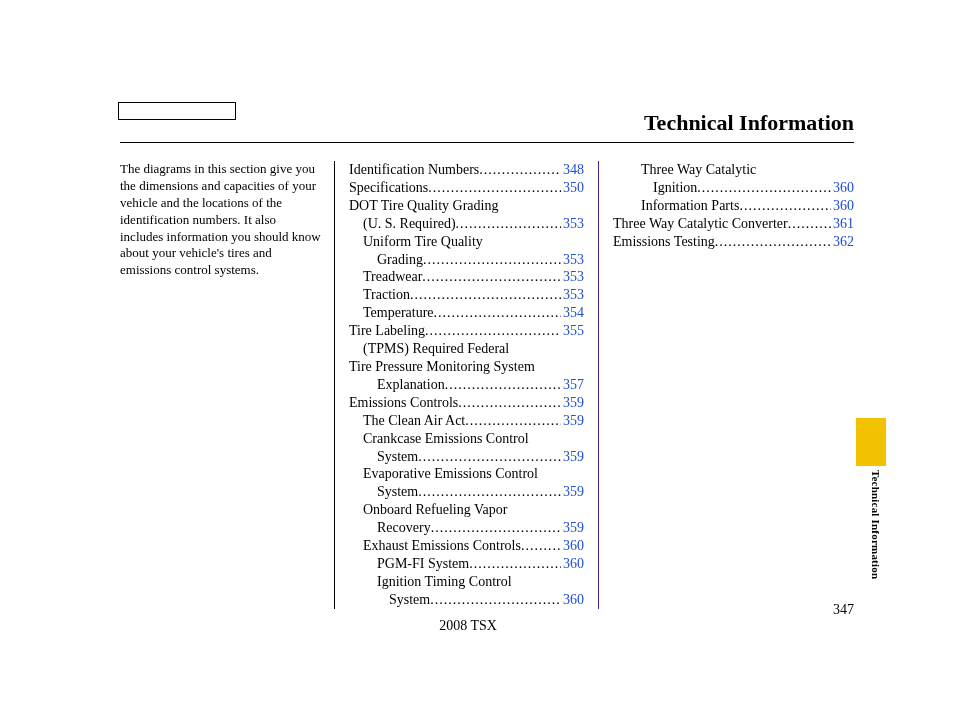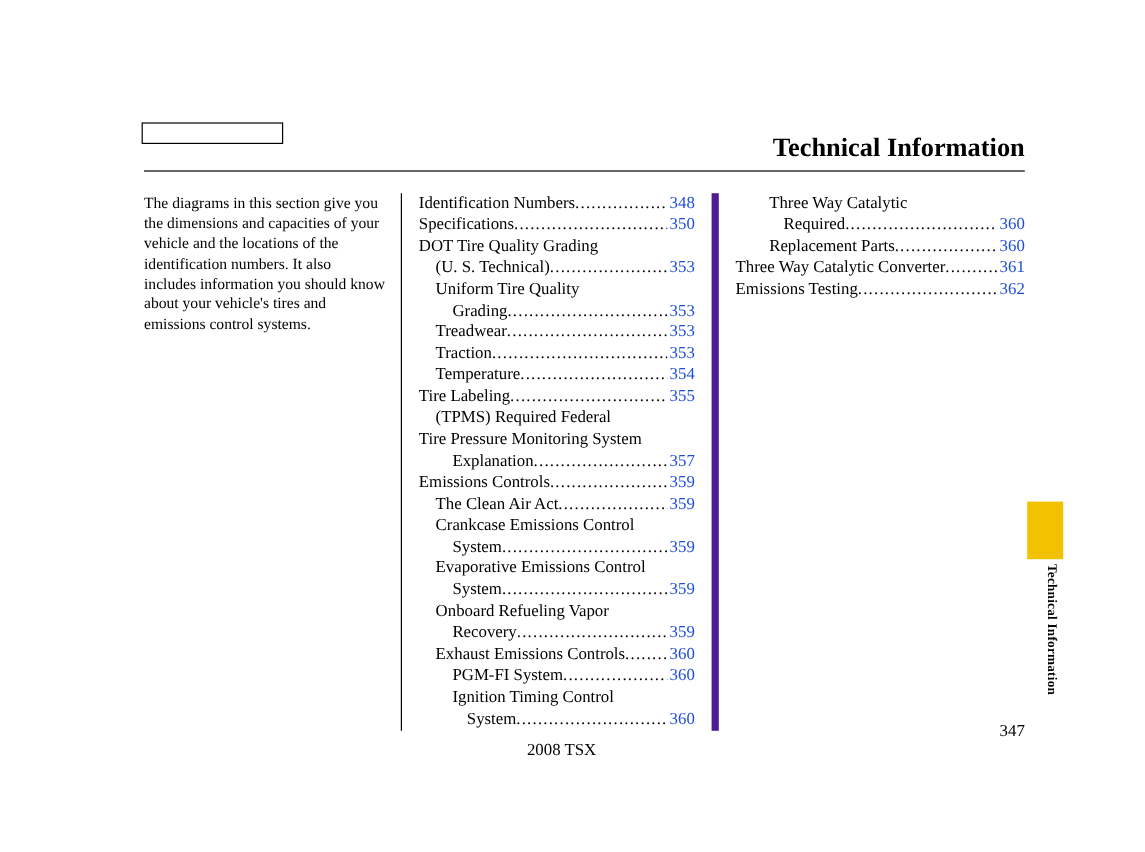--- a/index.html
+++ b/index.html
@@ -4,21 +4,21 @@
 <style>
   * { box-sizing: border-box; margin: 0; padding: 0; }
   html, body { width: 954px; height: 710px; background: #fff; font-family: Georgia, "Times New Roman", serif; color: #000; }
   .page { position: relative; width: 954px; height: 710px; padding: 90px 60px 40px 120px; }
   .top-box { position: absolute; top: 102px; left: 118px; width: 118px; height: 18px; border: 1px solid #000; background: #fff; }
   .title { text-align: right; font-weight: bold; font-size: 22px; font-family: Georgia, serif; margin-top: 20px; margin-right: 40px; }
   .hr { border: none; border-top: 1.4px solid #000; margin: 6px 40px 18px 0; }
   .columns { display: flex; gap: 0; margin-right: 40px; }
   .col { font-size: 14px; line-height: 1.28; }
   .col1 { width: 245px; padding-right: 12px; }
-  .col2 { width: 265px; padding: 0 14px; border-left: 1px solid #000; border-right: 6px solid #4c1d95; }
+  .col2 { width: 265px; padding: 0 14px; border-left: 1px solid #000; border-right: 1px solid #4c1d95; }
   .col3 { width: 255px; padding-left: 14px; }
   .intro { font-size: 13px; line-height: 1.3; }
   .toc-row { display: flex; align-items: baseline; white-space: nowrap; }
   .toc-label { flex: 0 0 auto; }
   .toc-dots { flex: 1 1 auto; overflow: hidden; letter-spacing: 1px; color: #000; }
   .toc-dots::after { content: "...................................................................................."; }
   .toc-page { flex: 0 0 auto; color: #1d4ed8; padding-left: 2px; }
   .ind1 { padding-left: 14px; }
   .ind2 { padding-left: 28px; }
   .footer { position: absolute; bottom: 76px; left: 0; width: 936px; text-align: center; font-size: 14px; }
@@ -47,21 +47,21 @@
         </div>
         <div class="toc-row">
           <span class="toc-label">Specifications</span>
           <span class="toc-dots"></span>
           <span class="toc-page">350</span>
         </div>
         <div class="toc-row">
           <span class="toc-label">DOT Tire Quality Grading</span>
         </div>
         <div class="toc-row ind1">
-          <span class="toc-label">(U. S. Technical)</span>
+          <span class="toc-label">(U. S. Required)</span>
           <span class="toc-dots"></span>
           <span class="toc-page">353</span>
         </div>
         <div class="toc-row ind1">
           <span class="toc-label">Uniform Tire Quality</span>
         </div>
         <div class="toc-row ind2">
           <span class="toc-label">Grading</span>
           <span class="toc-dots"></span>
           <span class="toc-page">353</span>
@@ -148,26 +148,26 @@
           <span class="toc-label">System</span>
           <span class="toc-dots"></span>
           <span class="toc-page">360</span>
         </div>
       </div>
     <div class="col col3" id="col3">
         <div class="toc-row ind2">
           <span class="toc-label">Three Way Catalytic</span>
         </div>
         <div class="toc-row ind2" style="padding-left: 40px;">
-          <span class="toc-label">Required</span>
+          <span class="toc-label">Ignition</span>
           <span class="toc-dots"></span>
           <span class="toc-page">360</span>
         </div>
         <div class="toc-row ind2">
-          <span class="toc-label">Replacement Parts</span>
+          <span class="toc-label">Information Parts</span>
           <span class="toc-dots"></span>
           <span class="toc-page">360</span>
         </div>
         <div class="toc-row">
           <span class="toc-label">Three Way Catalytic Converter</span>
           <span class="toc-dots"></span>
           <span class="toc-page">361</span>
         </div>
         <div class="toc-row">
           <span class="toc-label">Emissions Testing</span>

